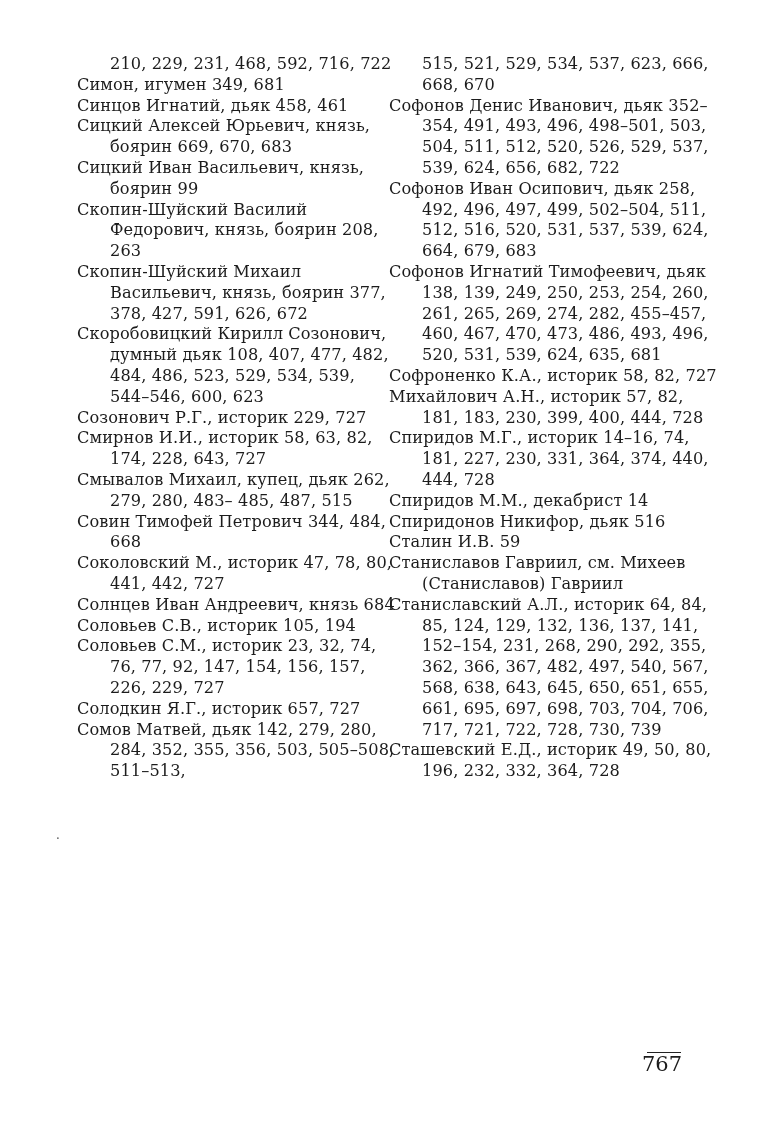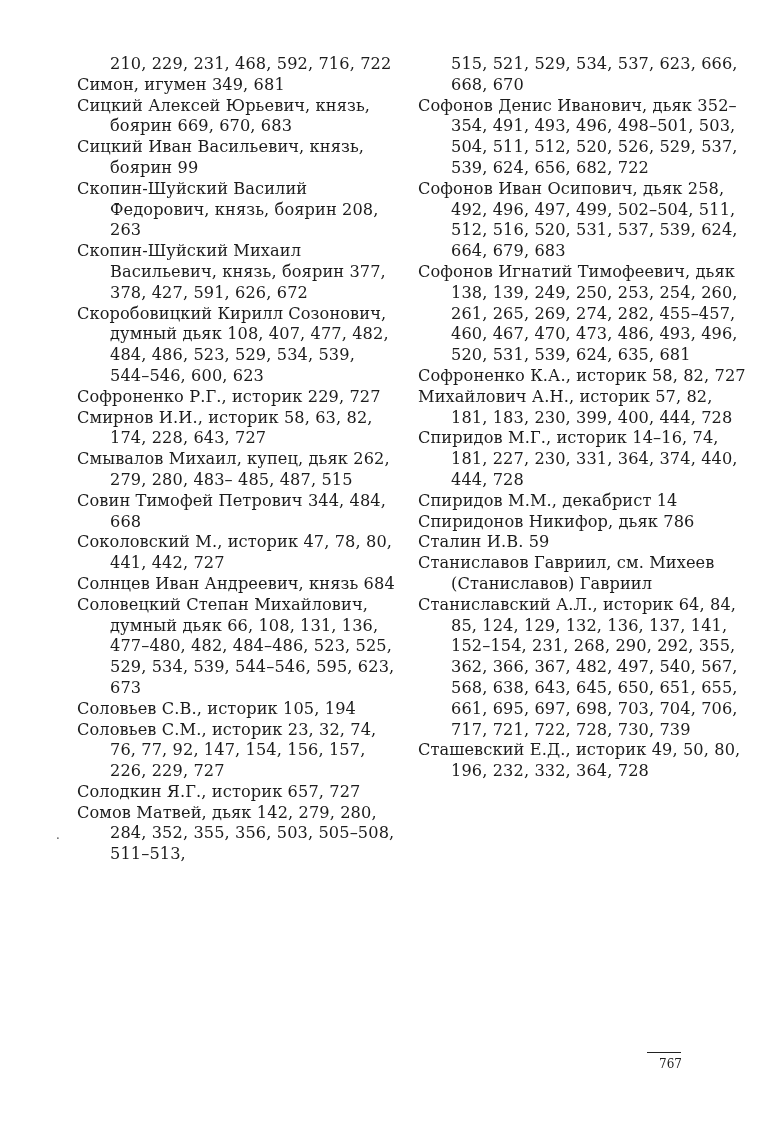--- a/index.html
+++ b/index.html
@@ -2,61 +2,61 @@
 <html><head>
 <meta charset="utf-8">
 <style>
   html, body { margin: 0; padding: 0; }
   body {
     width: 762px; height: 1122px; background: #ffffff; position: relative; overflow: hidden;
     font-family: "DejaVu Serif", "Liberation Serif", serif; color: #1c1c1c;
   }
   .col { position: absolute; top: 54px; font-size: 16.2px; line-height: 20.8px; letter-spacing: 0.1px; }
   .col-left { left: 77px; width: 320px; }
-  .col-right { left: 389px; width: 330px; margin-left: 29px; }
+  .col-right { left: 389px; width: 330px; }
   .entry { padding-left: 33px; text-indent: -33px; margin: 0; }
   .entry.cont { padding-left: 33px; text-indent: 0; }
   .it { }
   .stray-dot { position: absolute; left: 56px; top: 832px; font-size: 12px; color: #555; }
   .page-rule { position: absolute; left: 647px; top: 1052px; width: 34px; height: 1px; background: #222; }
-  .page-number { position: absolute; left: 640px; top: 1054px; font-size: 12px; line-height: 20px; width: 42px; text-align: right; }
+  .page-number { position: absolute; left: 640px; top: 1054px; font-size: 21px; line-height: 20px; width: 42px; text-align: right; }
 </style>
 </head>
 <body>
 
 <div class="col col-left">
     <p class="entry cont"><span>210, 229, 231, 468, 592, 716, 722</span></p>
     <p class="entry"><span>Симон, игумен 349, 681</span></p>
+    <p class="entry"><span>Синцов Игнатий, дьяк 458, 461</span></p>
     <p class="entry"><span>Сицкий Алексей Юрьевич, князь, боярин 669, 670, 683</span></p>
     <p class="entry"><span>Сицкий Иван Васильевич, князь, боярин 99</span></p>
     <p class="entry"><span>Скопин-Шуйский Василий Федорович, князь, боярин 208, 263</span></p>
     <p class="entry"><span>Скопин-Шуйский Михаил Васильевич, князь, боярин 377, 378, 427, 591, 626, 672</span></p>
     <p class="entry"><span>Скоробовицкий Кирилл Созонович, думный дьяк 108, 407, 477, 482, 484, 486, 523, 529, 534, 539, 544–546, 600, 623</span></p>
-    <p class="entry"><span class="it">Софроненко Р.Г.</span><span>, историк 229, 727</span></p>
+    <p class="entry"><span class="it">Созонович Р.Г.</span><span>, историк 229, 727</span></p>
     <p class="entry"><span class="it">Смирнов И.И.</span><span>, историк 58, 63, 82, 174, 228, 643, 727</span></p>
     <p class="entry"><span>Смывалов Михаил, купец, дьяк 262, 279, 280, 483– 485, 487, 515</span></p>
     <p class="entry"><span>Совин Тимофей Петрович 344, 484, 668</span></p>
     <p class="entry"><span class="it">Соколовский М.</span><span>, историк 47, 78, 80, 441, 442, 727</span></p>
     <p class="entry"><span>Солнцев Иван Андреевич, князь 684</span></p>
-    <p class="entry"><span>Соловецкий Степан Михайлович, думный дьяк 66, 108, 131, 136, 477–480, 482, 484–486, 523, 525, 529, 534, 539, 544–546, 595, 623, 673</span></p>
     <p class="entry"><span class="it">Соловьев С.В.</span><span>, историк 105, 194</span></p>
     <p class="entry"><span class="it">Соловьев С.М.</span><span>, историк 23, 32, 74, 76, 77, 92, 147, 154, 156, 157, 226, 229, 727</span></p>
     <p class="entry"><span class="it">Солодкин Я.Г.</span><span>, историк 657, 727</span></p>
     <p class="entry"><span>Сомов Матвей, дьяк 142, 279, 280, 284, 352, 355, 356, 503, 505–508, 511–513,</span></p>
   </div>
 <div class="col col-right">
     <p class="entry cont"><span>515, 521, 529, 534, 537, 623, 666, 668, 670</span></p>
     <p class="entry"><span>Софонов Денис Иванович, дьяк 352–354, 491, 493, 496, 498–501, 503, 504, 511, 512, 520, 526, 529, 537, 539, 624, 656, 682, 722</span></p>
     <p class="entry"><span>Софонов Иван Осипович, дьяк 258, 492, 496, 497, 499, 502–504, 511, 512, 516, 520, 531, 537, 539, 624, 664, 679, 683</span></p>
     <p class="entry"><span>Софонов Игнатий Тимофеевич, дьяк 138, 139, 249, 250, 253, 254, 260, 261, 265, 269, 274, 282, 455–457, 460, 467, 470, 473, 486, 493, 496, 520, 531, 539, 624, 635, 681</span></p>
     <p class="entry"><span class="it">Софроненко К.А.</span><span>, историк 58, 82, 727</span></p>
     <p class="entry"><span class="it">Михайлович А.Н.</span><span>, историк 57, 82, 181, 183, 230, 399, 400, 444, 728</span></p>
     <p class="entry"><span class="it">Спиридов М.Г.</span><span>, историк 14–16, 74, 181, 227, 230, 331, 364, 374, 440, 444, 728</span></p>
     <p class="entry"><span>Спиридов М.М., декабрист 14</span></p>
-    <p class="entry"><span>Спиридонов Никифор, дьяк 786</span></p>
+    <p class="entry"><span>Спиридонов Никифор, дьяк 516</span></p>
     <p class="entry"><span>Сталин И.В. 59</span></p>
     <p class="entry"><span>Станиславов Гавриил, см. Михеев (Станиславов) Гавриил</span></p>
     <p class="entry"><span class="it">Станиславский А.Л.</span><span>, историк 64, 84, 85, 124, 129, 132, 136, 137, 141, 152–154, 231, 268, 290, 292, 355, 362, 366, 367, 482, 497, 540, 567, 568, 638, 643, 645, 650, 651, 655, 661, 695, 697, 698, 703, 704, 706, 717, 721, 722, 728, 730, 739</span></p>
     <p class="entry"><span class="it">Сташевский Е.Д.</span><span>, историк 49, 50, 80, 196, 232, 332, 364, 728</span></p>
   </div>
 
 <span class="stray-dot">·</span>
 
 <div class="page-rule"></div>
 <div class="page-number">767</div>

